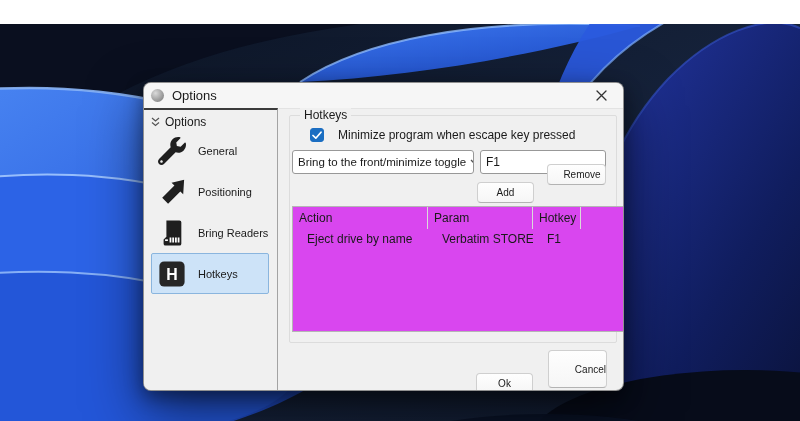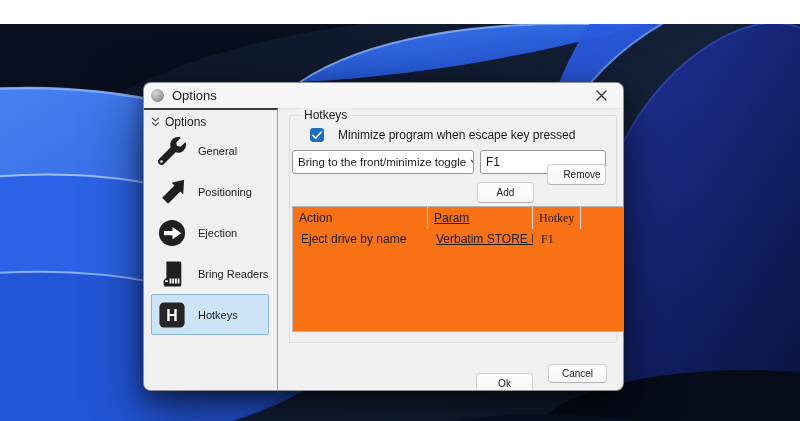--- a/index.html
+++ b/index.html
@@ -45,31 +45,31 @@
     border:1px solid #989898;border-radius:3px;display:flex;align-items:center;justify-content:space-between;
     padding:0 6px 0 5px;font-size:11.5px;white-space:nowrap;overflow:hidden;}
   .hotkey-input{position:absolute;left:190px;top:34px;width:126px;height:24px;box-sizing:border-box;background:#fff;
     border:1px solid #989898;border-radius:3px;font-size:12px;padding:0 0 0 5px;font-family:"Liberation Sans",sans-serif;outline:none;color:#1a1a1a;}
 
   .btn{background:linear-gradient(#fefefe,#f6f6f6);border:1px solid #cfcfcf;border-bottom-color:#b3b3b3;border-radius:4px;
     font-size:10px;font-family:"Liberation Sans",sans-serif;color:#1a1a1a;padding:0;box-sizing:border-box;cursor:default;}
   .btn-add{position:absolute;left:187px;top:66px;width:57px;height:21px;}
   .btn-remove{position:absolute;left:257px;top:48px;width:59px;height:21px;padding-left:11px;}
   .btn-ok{position:absolute;left:197px;top:264px;width:57px;height:21px;}
-  .btn-cancel{position:absolute;left:269px;top:255px;width:59px;height:19px;}
-
-  .tbl{position:absolute;left:2px;top:90px;width:368px;height:126px;box-sizing:border-box;background:#f97316;
+  .btn-cancel{position:absolute;left:269px;top:241px;width:59px;height:38px;text-align:right;}
+
+  .tbl{position:absolute;left:2px;top:90px;width:368px;height:126px;box-sizing:border-box;background:#d946ef;
     border:1px solid #b5b5b5;font-size:12px;overflow:hidden;}
   .tbl-header{display:flex;height:22px;align-items:center;}
   .tbl-hcell{height:100%;display:flex;align-items:center;padding-left:6px;box-sizing:border-box;border-right:1px solid #dadada;}
   .tbl-row{display:flex;height:20px;align-items:center;}
-  .tbl-cell{height:100%;display:flex;align-items:center;padding-left:8px;box-sizing:border-box;white-space:nowrap;overflow:hidden;}
+  .tbl-cell{height:100%;display:flex;align-items:center;padding-left:14px;box-sizing:border-box;white-space:nowrap;overflow:hidden;}
   .col-action{width:135px;flex:none;}
-  .col-param{width:105px;flex:none;text-decoration:underline;}
-  .col-hotkey{width:48px;flex:none;font-family:Liberation Serif, serif;}
+  .col-param{width:105px;flex:none;}
+  .col-hotkey{width:48px;flex:none;}
   .col-fill{flex:1;border-right:none;}
 </style>
 </head>
 <body>
 
 <div class="desktop">
 
   <svg class="wallpaper" width="800" height="421" viewBox="0 0 800 421">
     <defs>
       <linearGradient id="gBase" x1="0" y1="0" x2="1" y2="1">
@@ -150,29 +150,20 @@
 
         <div class="nav-item">
           <span class="nav-icon">
             <svg width="28" height="28" viewBox="0 0 30 30">
               <path fill="#1f1f1f" d="M28 2 L14.5 5 L17.6 8.1 L4.5 21.2 L10.8 27.5 L23.9 14.4 L27 17.5 Z"></path>
             </svg>
           </span>
           <span class="nav-label">Positioning</span>
         </div>
 
-        <div class="nav-item">
-          <span class="nav-icon">
-            <svg width="28" height="28" viewBox="0 0 30 30">
-              <circle cx="15" cy="15" r="14" fill="#1f1f1f"></circle>
-              <path fill="#fff" d="M6.5 12.8 h9 v-4.3 L25 15.2 L15.5 21.8 v-4.3 h-9 Z"></path>
-            </svg>
-          </span>
-          <span class="nav-label">Ejection</span>
-        </div>
 
         <div class="nav-item">
           <span class="nav-icon">
             <svg width="28" height="28" viewBox="0 0 30 30">
               <path fill="#1f1f1f" d="M9 1.5 H23 a2 2 0 0 1 2 2 V26.5 a2 2 0 0 1 -2 2 H8 a2 2 0 0 1 -2-2 V22 l3-3 Z"></path>
               <rect x="7.6" y="21.8" width="3" height="1.8" fill="#fff"></rect>
               <rect x="12.4" y="19.8" width="1.9" height="5.4" fill="#fff"></rect>
               <rect x="15.3" y="19.8" width="1.9" height="5.4" fill="#fff"></rect>
               <rect x="18.2" y="19.8" width="1.9" height="5.4" fill="#fff"></rect>
               <rect x="21.1" y="19.8" width="1.9" height="5.4" fill="#fff"></rect>

